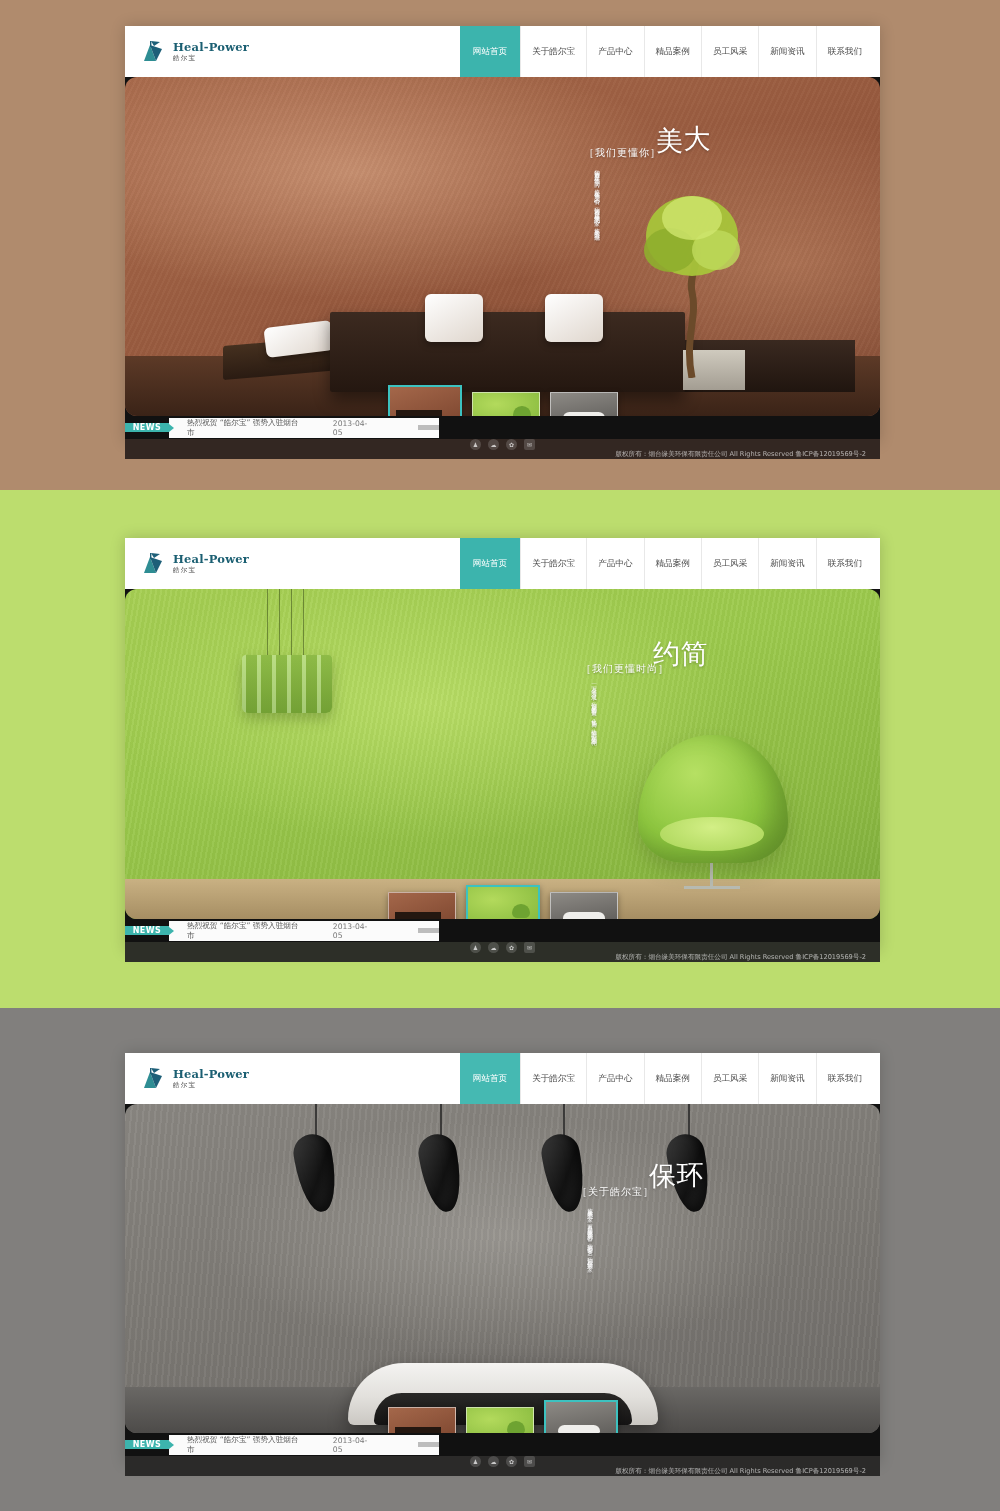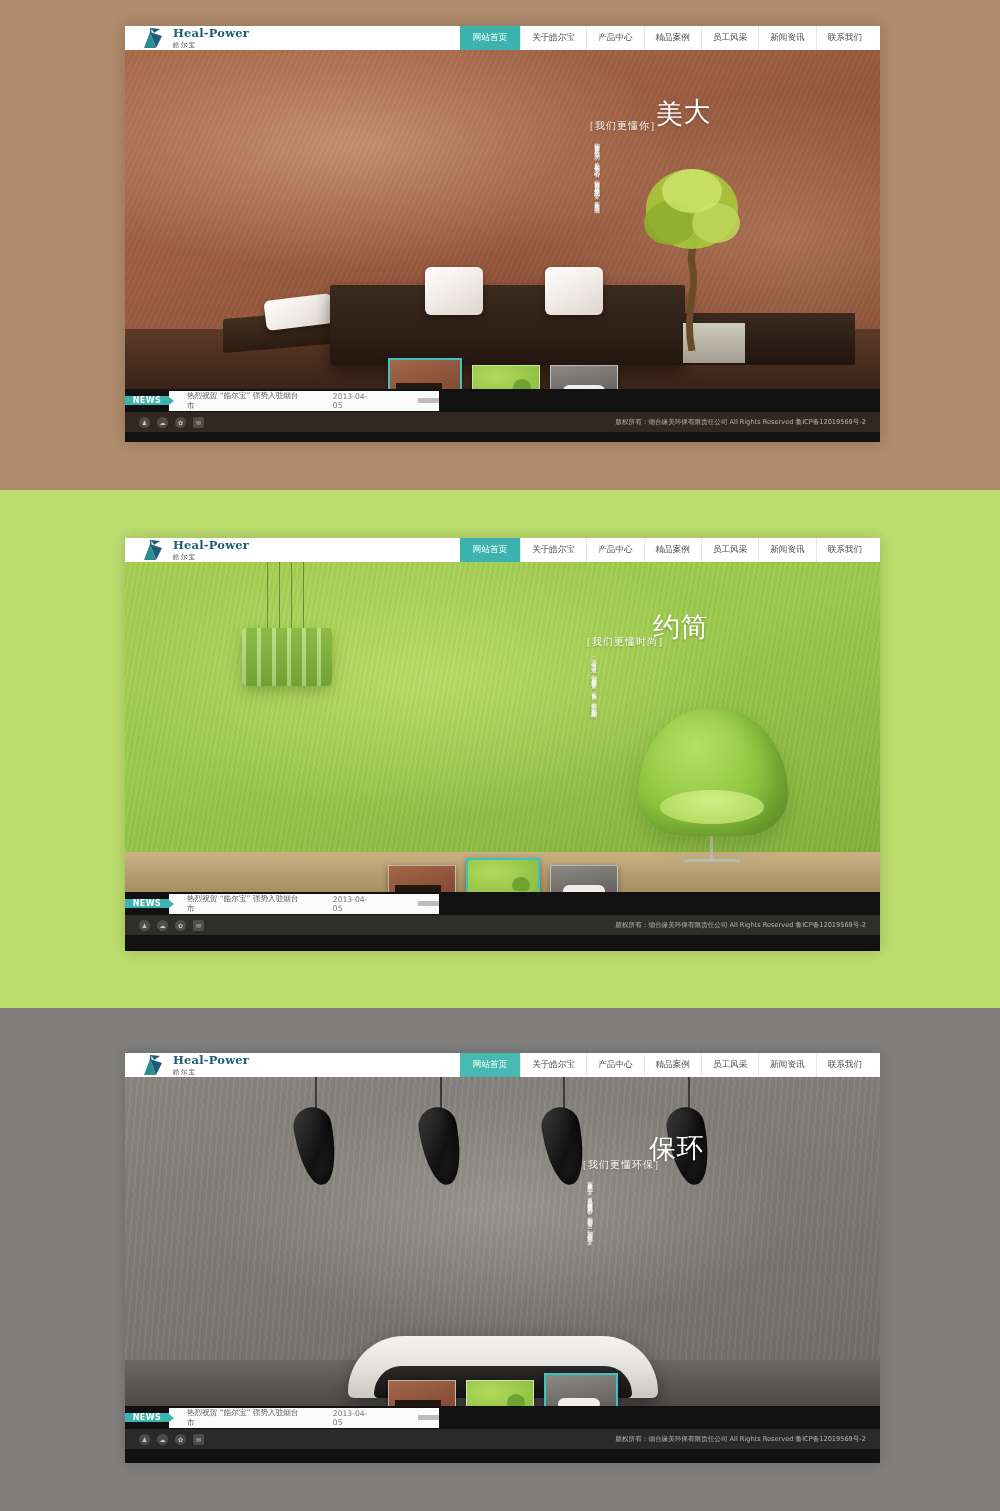--- a/index.html
+++ b/index.html
@@ -22,21 +22,21 @@
     background:#111;
   }
   .p1 .site { top:26px; height:416px; }
   .p2 .site { top:538px; height:413px; }
   .p3 .site { top:1048px; height:410px; }
   .panel.p2 .site { top:48px; }
   .panel.p3 .site { top:45px; }
 
   
   .header {
-    height:24px; background:#ffffff; display:flex; align-items:stretch;
+    height:51px; background:#ffffff; display:flex; align-items:stretch;
     position:relative; z-index:6;
   }
   .logo-wrap { display:flex; align-items:center; padding-left:17px; gap:7px; }
   .logo-mark { width:24px; height:25px; flex:none; }
   .logo-text { line-height:1; }
   .logo-name {
     font-family:"DejaVu Serif","Liberation Serif",serif;
     font-weight:bold; font-size:11.5px; color:#1b5f72; letter-spacing:.2px;
   }
   .logo-cn { font-size:6.5px; color:#3c3c3c; letter-spacing:1.2px; margin-top:2px; }
@@ -45,21 +45,21 @@
   .nav-item {
     display:flex; align-items:center; justify-content:center;
     padding:0 11px; font-size:8.6px; color:#4a4a4a; white-space:nowrap;
     border-left:1px solid #e8e8e8; cursor:pointer;
   }
   .nav-item:last-child { padding-right:18px; }
   .nav-item.active { background:#3cb4ad; color:#fff; border-left:none; padding:0 13px; }
   .p3 .nav-item.active { background:#45b9b2; }
 
   
-  .stage { position:relative; width:100%; overflow:hidden; }
+  .stage { position:relative; width:100%; overflow:hidden;border-radius:12px; }
   .p1 .stage { height:339px; }
   .p2 .stage { height:330px;padding-left:20px; }
   .p3 .stage { height:329px; }
 
   
   .s1-wall {
     position:absolute; inset:0;
     background:
       radial-gradient(ellipse 70% 60% at 30% 28%, rgba(255,210,175,.40), rgba(0,0,0,0) 62%),
       radial-gradient(ellipse 60% 70% at 88% 55%, rgba(255,200,160,.26), rgba(0,0,0,0) 60%),
@@ -263,21 +263,21 @@
     flex:1; background:#fbfbfb; display:flex; align-items:center;
     padding-left:18px; gap:34px; font-size:7.6px; color:#555; max-width:270px;
   }
   .news-date { color:#777; }
   .news-more { width:22px; height:5px; background:#bdbdbd; margin-left:10px; }
   .news-fill { flex:1; }
 
   
   .footer {
     height:20px; background:#272727; display:flex; align-items:center;
-    padding:0 14px; position:relative; z-index:7;
+    padding:0 14px; position:relative; z-index:7;flex-direction:column;
   }
   .p1 .footer { background:#332722; }
   .p2 .footer { background:#2d2f28; }
   .p3 .footer { background:#2b2a29; }
   .social { display:flex; gap:7px; }
   .sicon {
     width:11px; height:11px; border-radius:50%;
     background:rgba(255,255,255,.16);
     display:flex; align-items:center; justify-content:center;
     font-size:6px; color:rgba(255,255,255,.7); cursor:pointer;
@@ -502,21 +502,21 @@
           </div>
       </div>
       <div class="s3-floorline"></div>
       <div class="s3-sofa">
         <div class="s3-sofa-in"></div>
       </div>
 
       <div class="caption">
         <div class="cap-inner">
           <div class="cap-title">环保</div>
-          <div class="cap-sub">［我们更懂环保］</div>
+          <div class="cap-sub">［关于皓尔宝］</div>
           <div class="cap-body">你要装修的是一个家，而不只是摆放有害物质的容器，我们更懂它安全，我们用心保护每一个家。</div>
         </div>
       </div>
 
       <div class="thumbs">
         <div class="thumb th1"></div>
         <div class="thumb th2"></div>
         <div class="thumb th3 active"></div>
       </div>
     </div>

